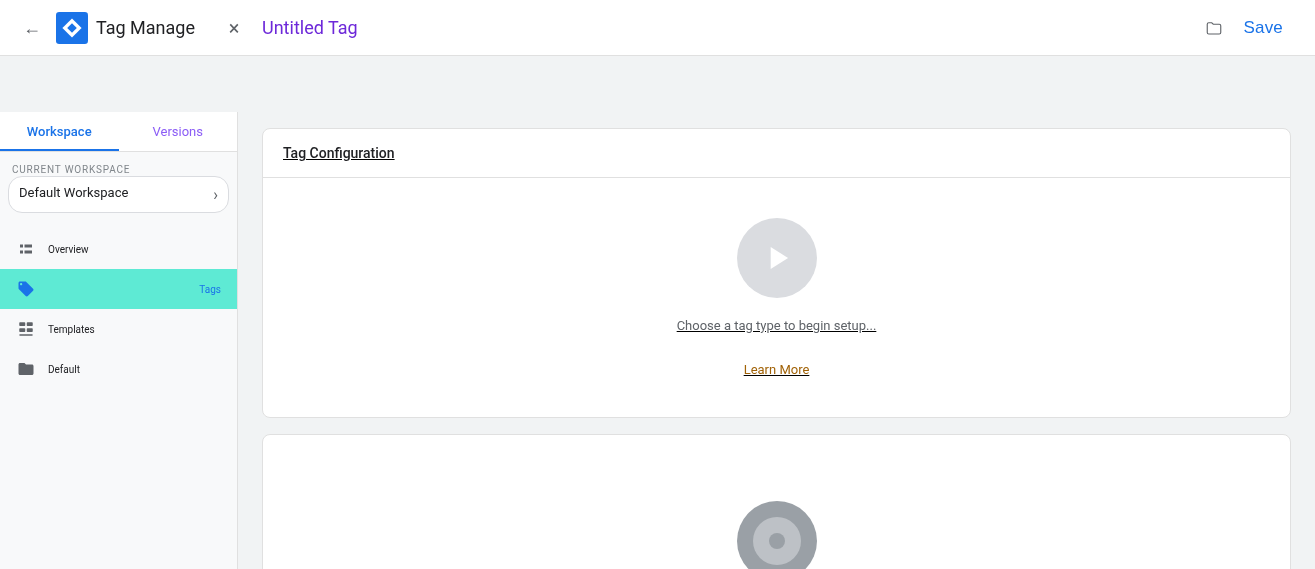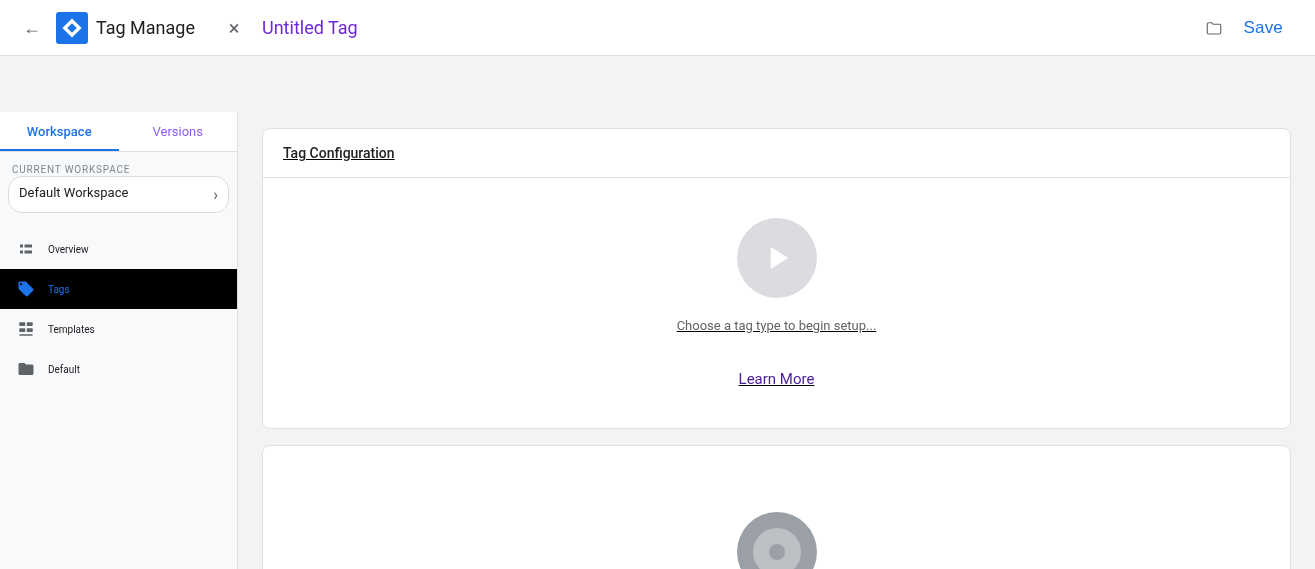--- a/index.html
+++ b/index.html
@@ -200,22 +200,23 @@
       display: flex;
       align-items: center;
       padding: 10px 16px;
       cursor: pointer;
       font-size: 10px;
       color: #202124;
       border-radius: 0;
       position: relative;
     }
     .nav-item.active {
-      background: #000000;
+      background: #5eead4;
       color: #1a73e8;
+      justify-content: space-between;
     }
     .nav-item.active .nav-icon { color: #1a73e8; }
 
     .nav-icon {
       width: 20px;
       height: 20px;
       margin-right: 12px;
       color: #5f6368;
       display: flex;
       align-items: center;
@@ -271,26 +272,25 @@
 
     .placeholder-icon svg {
       fill: #fff;
       width: 38px;
       height: 38px;
     }
 
     .placeholder-text {
       font-size: 13px;
       color: #5f6368;
-      margin-bottom: 8px;
     }
 
     .learn-more-link {
-      font-size: 15px;
-      color: #4c1d95;
+      font-size: 13px;
+      color: #a16207;
       cursor: pointer;
       text-decoration: none;
       margin-top: 29px;
     }
 
     .triggering-icon {
       width: 80px;
       height: 80px;
       background: #9aa0a6;
       border-radius: 50%;

